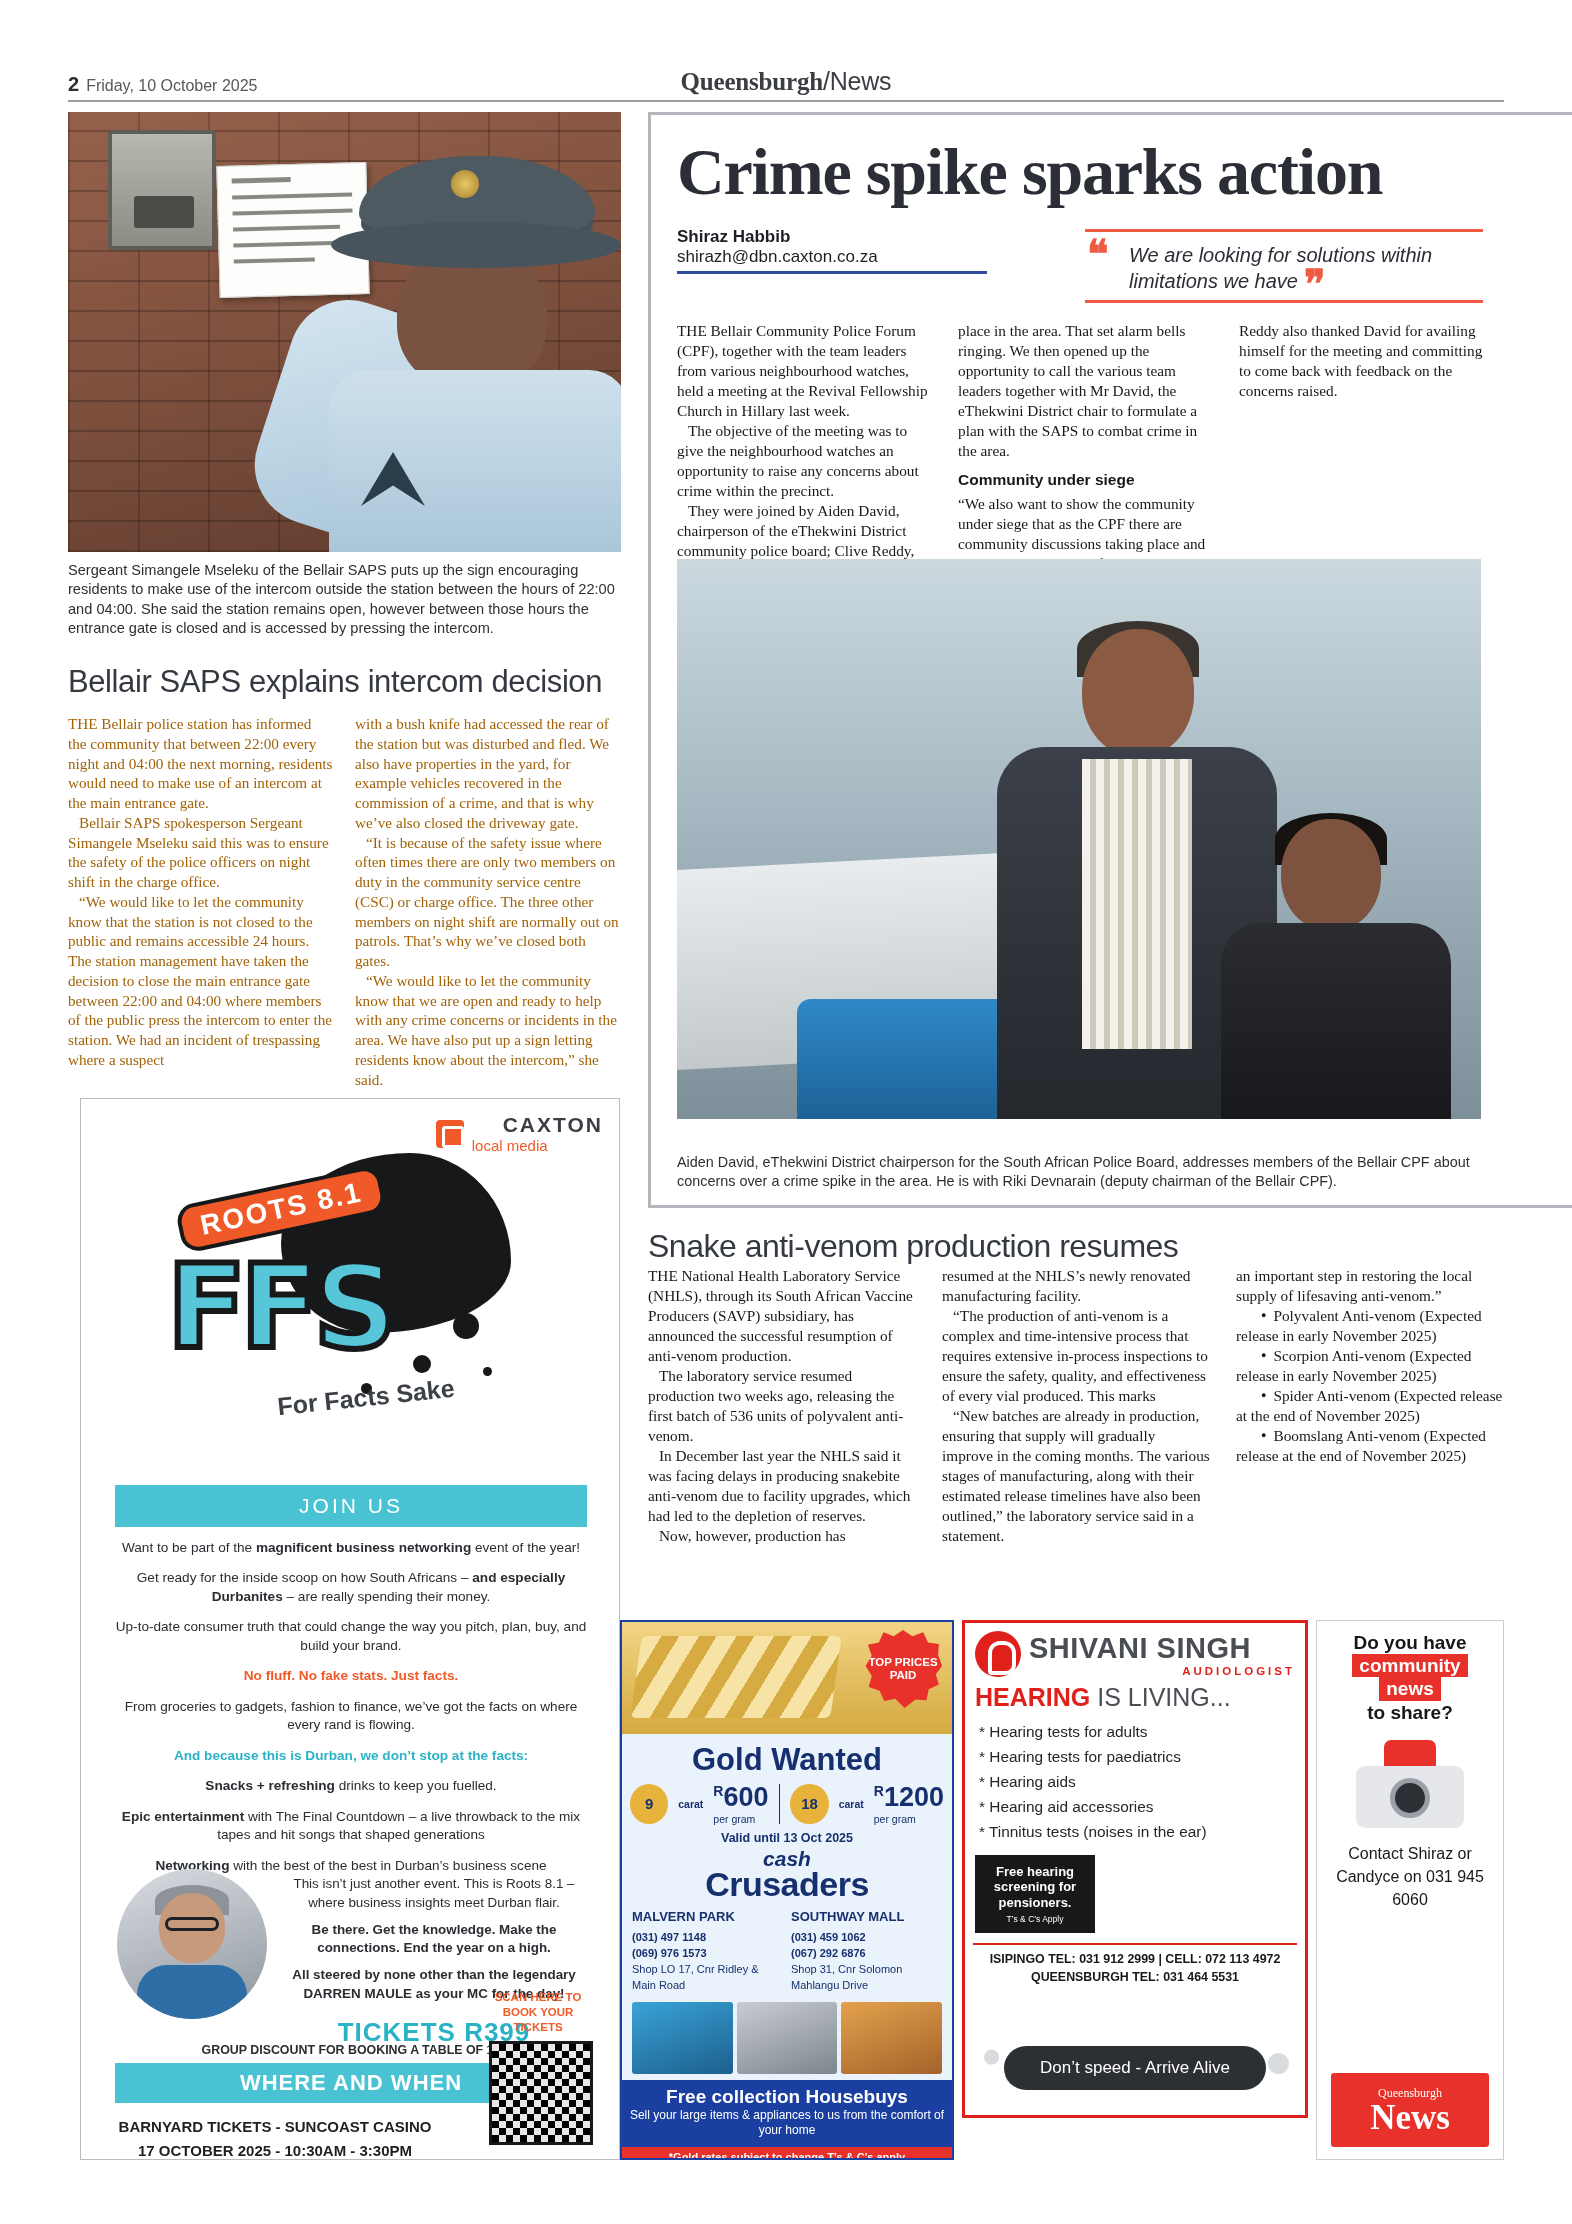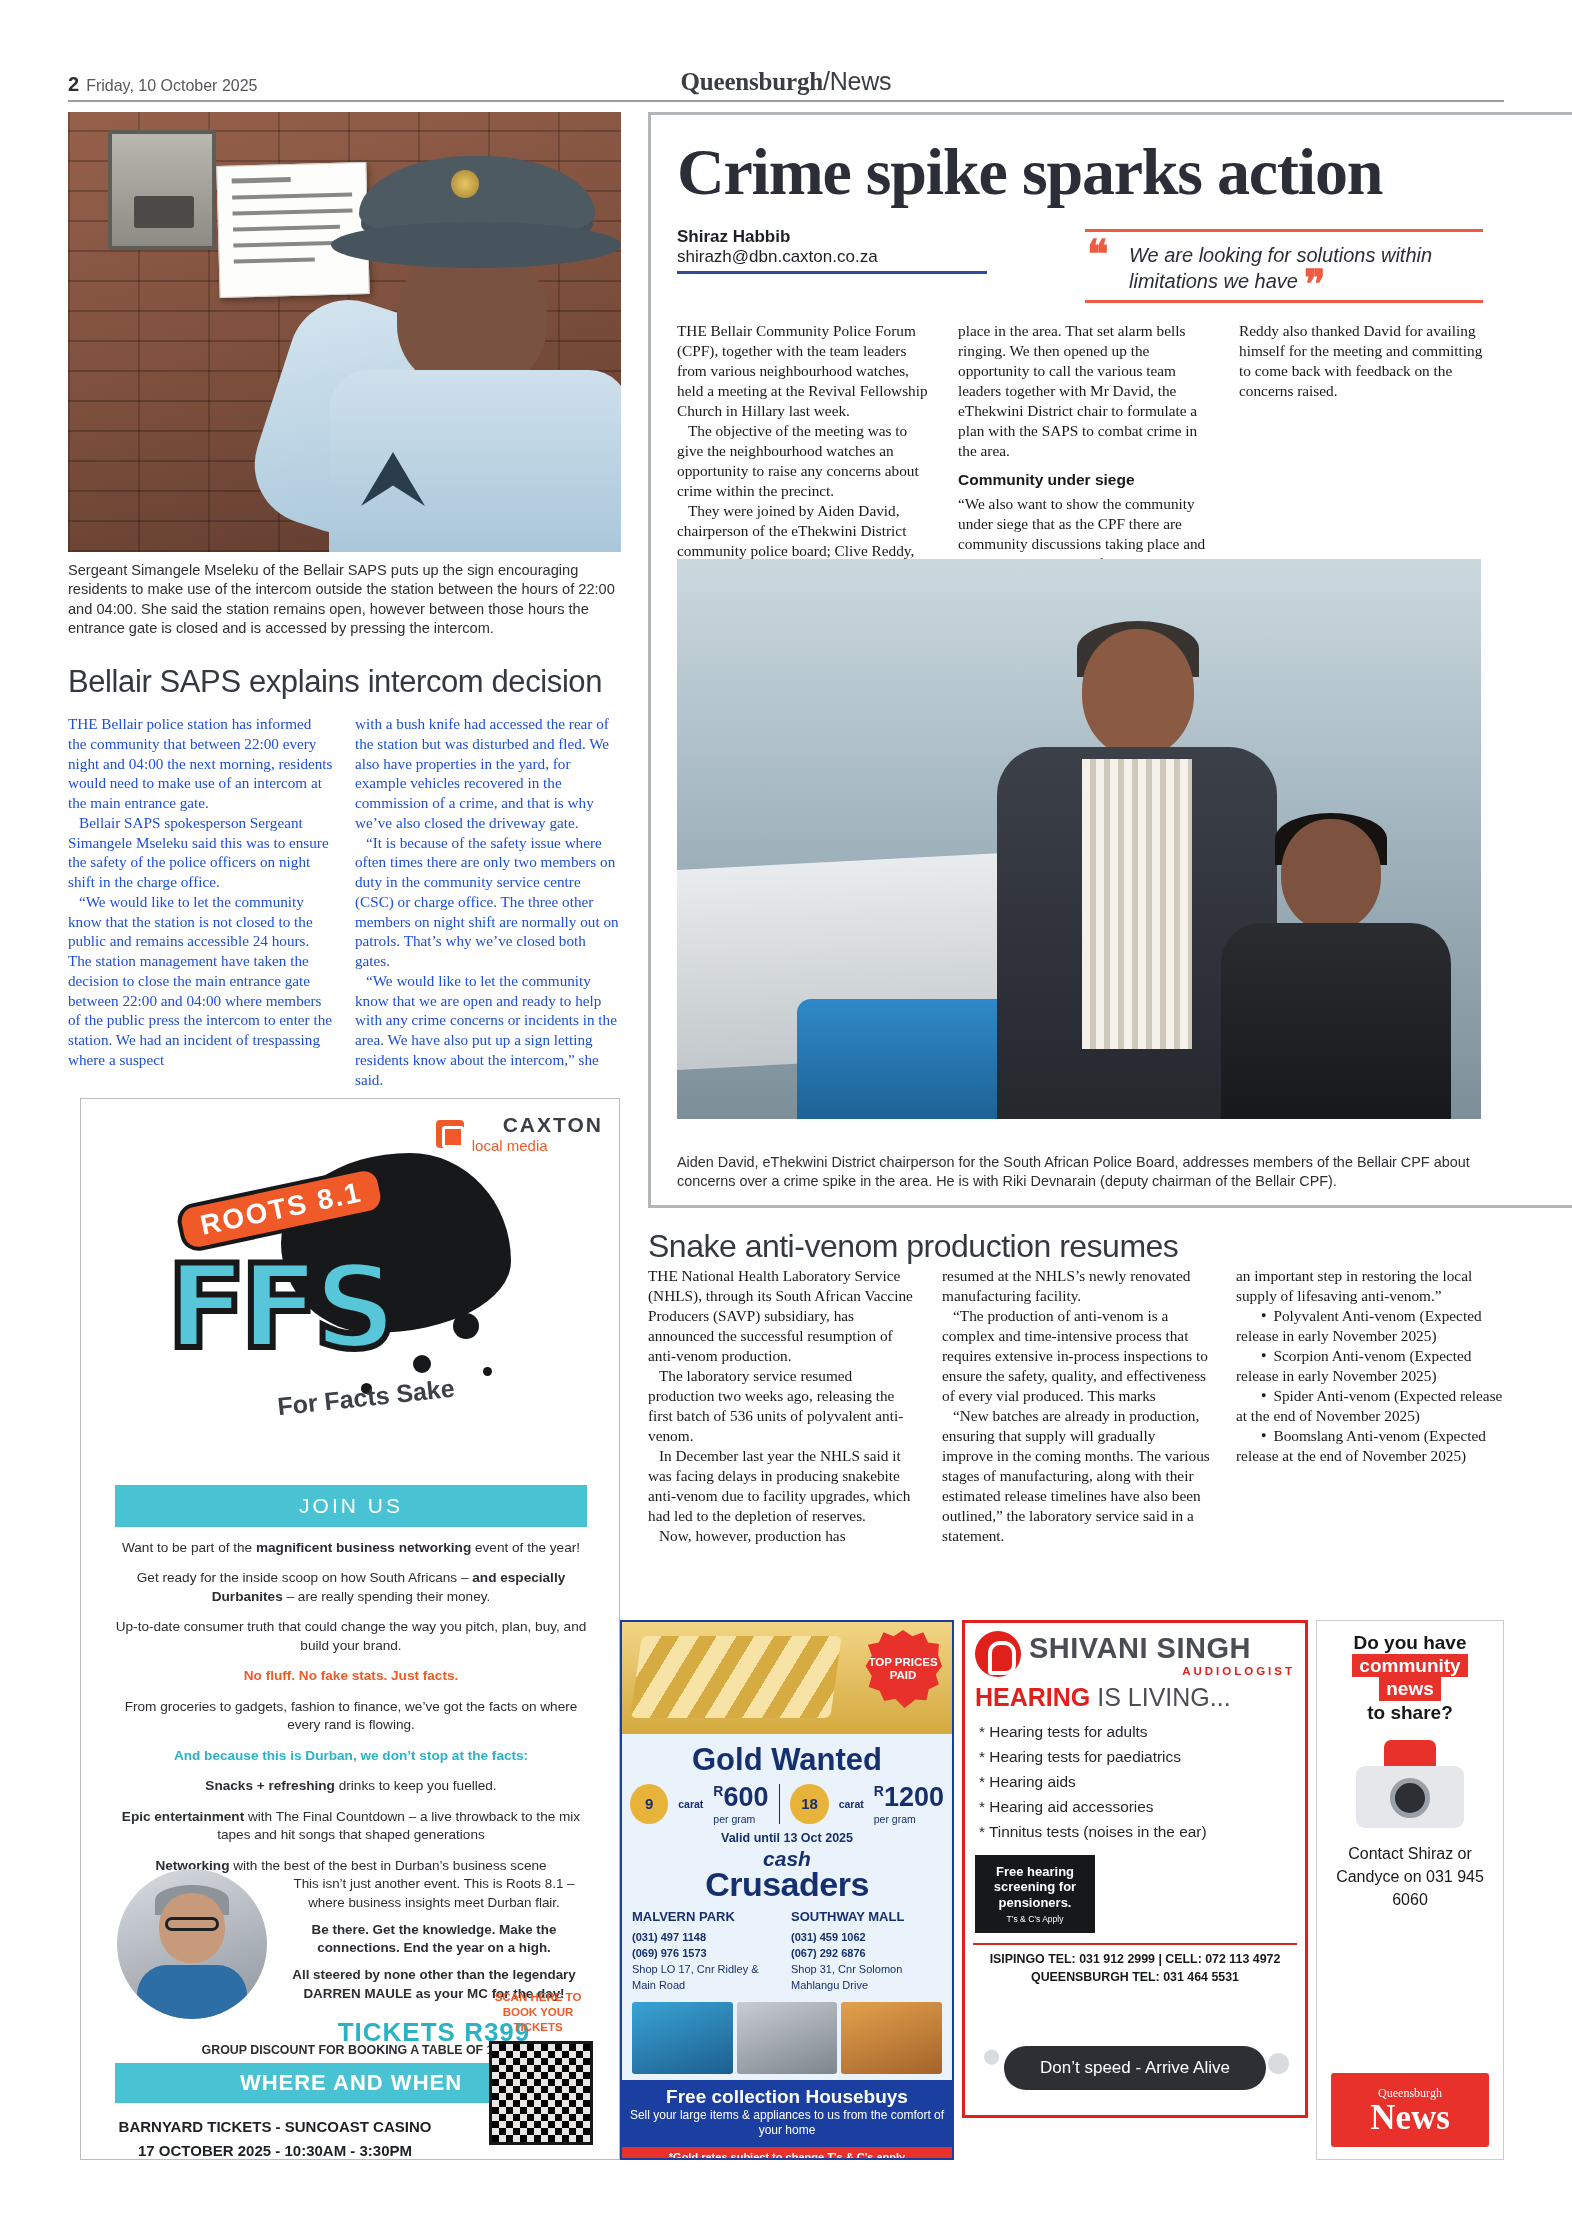--- a/index.html
+++ b/index.html
@@ -97,21 +97,21 @@
     width:553px; margin-top:9px; font-size:14.6px; line-height:1.32; color:#2d2f33;
   }
   .headline-left {
     font-size:31px; font-weight:400; color:#343840; margin:26px 0 14px 0;
     letter-spacing:-0.4px; font-family:"Liberation Sans", sans-serif;
   }
   .left-body { display:flex; gap:22px; }
   .left-body .bcol { width:265px; }
   .serif-body {
     font-family:"Liberation Serif", serif; font-size:15.2px; line-height:1.30;
-    color:#1d4ed8; text-align:left;
+    color:#a16207; text-align:left;
   }
   .serif-body p { text-indent:11px; }
   .serif-body p.first { text-indent:0; }
 
   
   .mainbox {
     position:absolute; left:648px; top:112px; width:1036px; height:1096px;
     border:3px solid #b2b5b9; background:#fff;
   }
   .main-headline {

